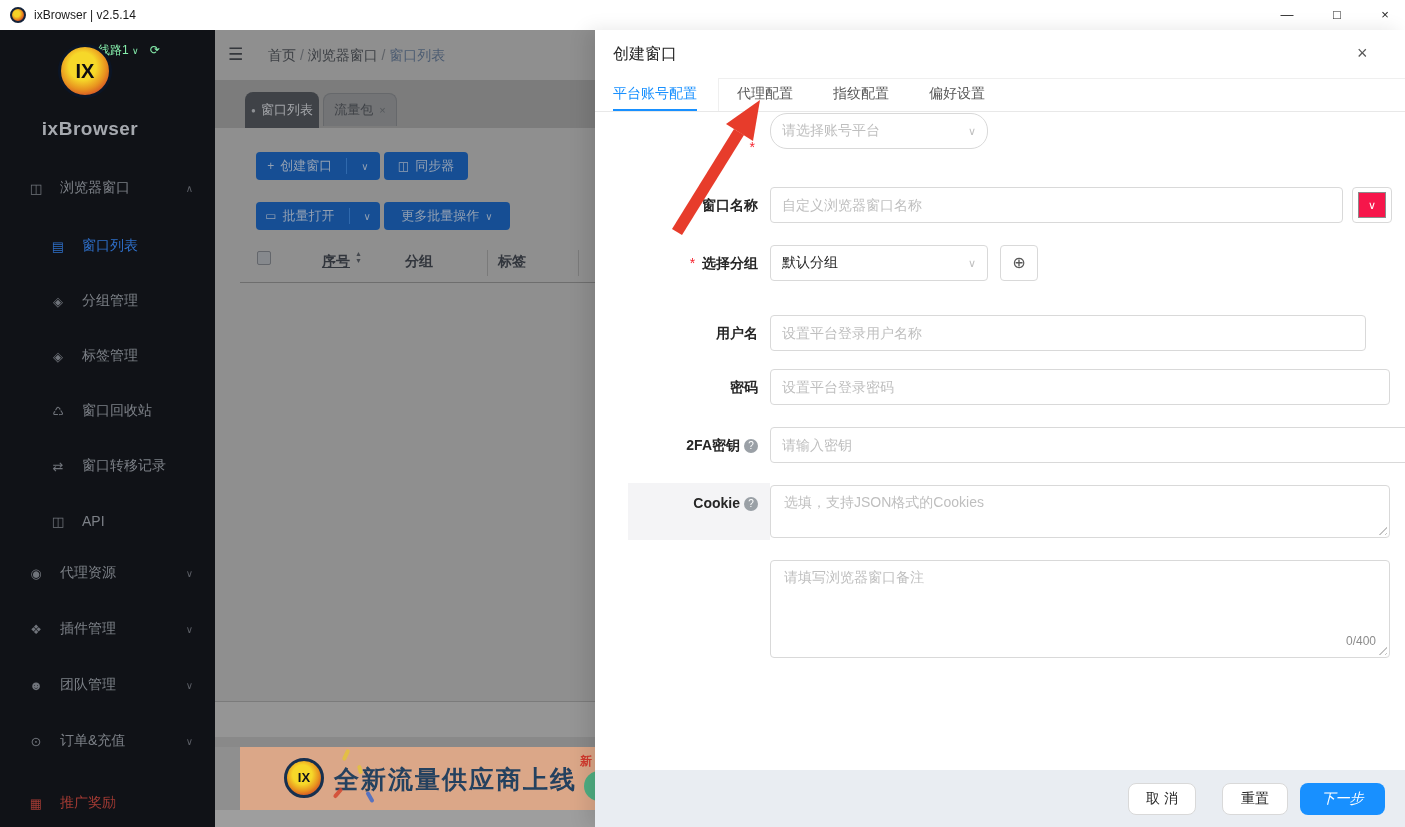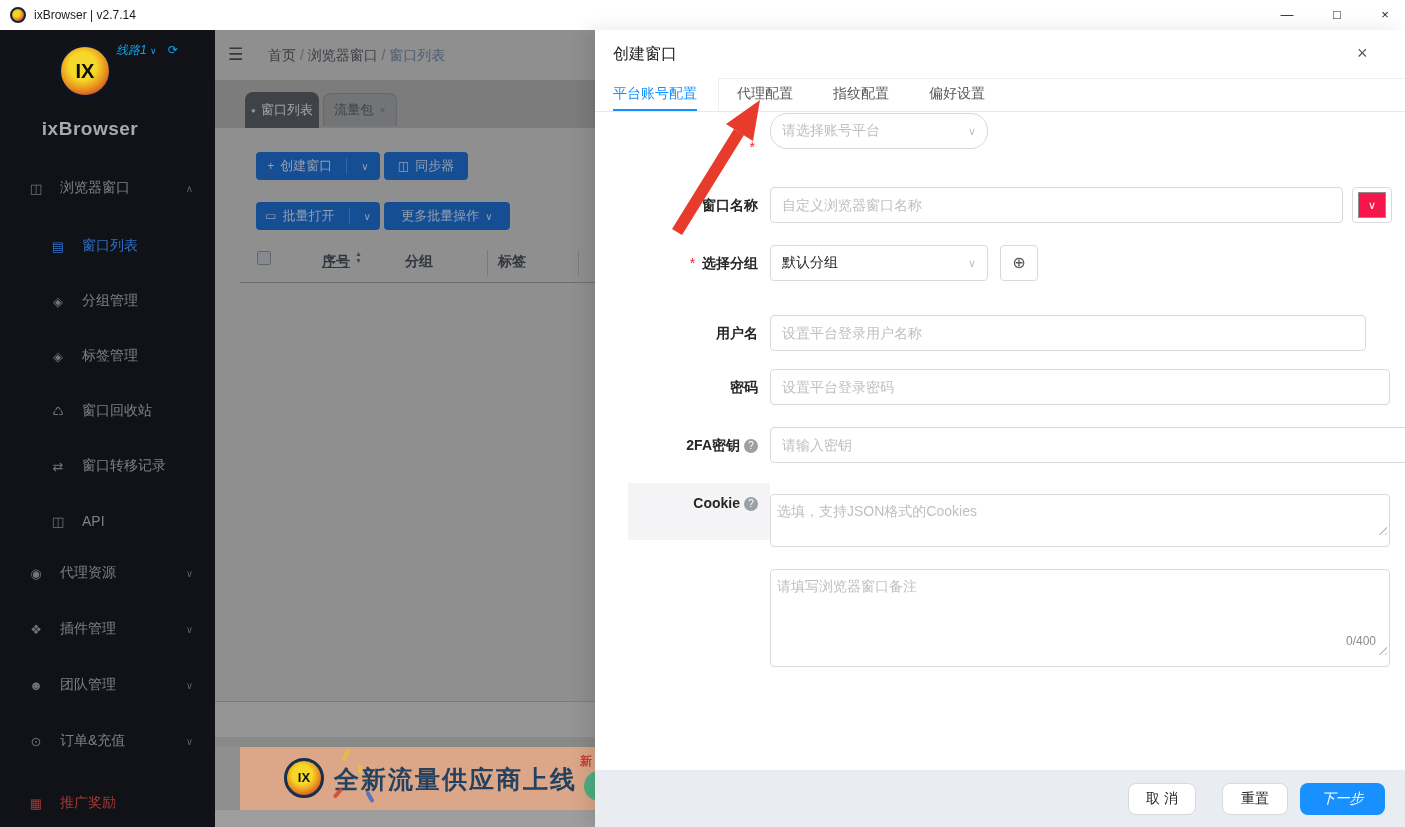--- a/index.html
+++ b/index.html
@@ -8,21 +8,21 @@
   .ab{position:absolute;}
   
   .titlebar{left:0;top:0;width:1405px;height:30px;background:#ffffff;border-bottom:1px solid #e3e3e3;}
   .tb-logo{left:10px;top:7px;width:16px;height:16px;border-radius:50%;
            background:radial-gradient(circle at 40% 40%,#f5d327 0 30%,#e88b1f 55%,#c93a2a 80%,#1f5c33 100%);
            border:2px solid #14233a;box-sizing:border-box;}
   .tb-title{left:34px;top:8px;font-size:12px;color:#1a1a1a;}
   .wctl{top:4px;width:30px;height:22px;text-align:center;font-size:13px;color:#222;line-height:22px;cursor:default;}
   
   .sidebar{left:0;top:30px;width:215px;height:797px;background:#101217;}
-  .line-sel{left:116px;top:12px;font-size:12px;color:#0ea5e9;font-style:italic;}
+  .line-sel{left:98px;top:12px;font-size:12px;color:#86efac;}
   .side-logo{left:58px;top:14px;width:54px;height:54px;border-radius:50%;
              background:radial-gradient(circle at 45% 40%,#f6d829 0 35%,#e8921f 60%,#cf4426 82%,#1d5a33 100%);
              border:3px solid #0b1526;box-sizing:border-box;text-align:center;line-height:48px;font-weight:900;font-size:20px;color:#0d0d12;}
   .side-logo-text{left:0;top:88px;width:180px;text-align:center;font-size:19px;font-weight:700;color:#a6a9af;letter-spacing:.5px;}
   .snav{left:0;width:215px;height:34px;display:flex;align-items:center;color:#7c8087;font-size:14px;cursor:pointer;}
   .snav .ic{width:16px;text-align:center;margin-left:28px;margin-right:16px;color:#70747b;font-size:13px;}
   .snav.sub .ic{margin-left:50px;}
   .snav .chev{margin-left:auto;margin-right:22px;font-size:10px;color:#5c5f66;}
   .snav.active{color:#2e6fc9;}
   .snav.active .ic{color:#2e6fc9;}
@@ -74,21 +74,21 @@
   .inkbar{left:18px;top:79px;width:84px;height:2px;background:#1890ff;}
   .lblrow{left:0;width:163px;text-align:right;font-size:14px;font-weight:600;color:#262626;height:36px;line-height:36px;white-space:nowrap;}
   .req{color:#f5222d;margin-right:3px;font-weight:400;}
   .helpc{display:inline-block;width:14px;height:14px;border-radius:50%;background:#9aa0a6;color:#fff;
          font-size:10px;line-height:14px;text-align:center;margin-left:4px;vertical-align:1px;font-weight:400;}
   .fld{left:175px;box-sizing:border-box;border:1px solid #d9d9d9;border-radius:4px;background:#fff;}
   .sel{width:218px;height:36px;display:flex;align-items:center;padding:0 11px;font-size:14px;cursor:pointer;}
   .sel .ph{color:#bfbfbf;} .sel .val{color:#262626;}
   .sel .chev{margin-left:auto;color:#bfbfbf;font-size:11px;}
   input.tin{height:36px;padding:0 11px;font-size:14px;color:#262626;outline:none;font-family:inherit;}
-  textarea.tta{padding:8px 6px;font-size:14px;color:#262626;outline:none;resize:none;font-family:inherit;margin-top:9px;}
+  textarea.tta{padding:8px 13px;font-size:14px;color:#262626;outline:none;resize:none;font-family:inherit;}
   input.tin::placeholder,textarea.tta::placeholder{color:#bfbfbf;}
   .redbtn{left:757px;width:40px;height:36px;border:1px solid #d9d9d9;border-radius:4px;box-sizing:border-box;
           display:flex;align-items:center;justify-content:center;cursor:pointer;background:#fff;}
   .redin{width:28px;height:26px;background:#f6164b;border:1px solid #8c8c8c;box-sizing:border-box;
          color:#fff;font-size:11px;text-align:center;line-height:24px;}
   .plusbtn{left:405px;width:38px;height:36px;border:1px solid #d9d9d9;border-radius:4px;box-sizing:border-box;
            text-align:center;line-height:34px;font-size:16px;color:#595959;cursor:pointer;background:#fff;}
   .cookie-hl{left:33px;top:453px;width:142px;height:57px;background:#f4f4f6;}
   .rszh{right:3px;bottom:3px;width:9px;height:9px;position:absolute;
         background:repeating-linear-gradient(135deg,transparent 0 3px,#c4c4c4 3px 4px);clip-path:polygon(100% 0,100% 100%,0 100%);}
@@ -97,21 +97,21 @@
   .fbtn{top:753px;height:32px;border-radius:8px;font-size:14px;display:flex;align-items:center;justify-content:center;cursor:pointer;box-sizing:border-box;}
   .fbtn.white{background:#fff;border:1px solid #d9d9d9;color:#262626;}
   .fbtn.blue{background:#1890ff;color:#fff;font-style:italic;}
   .arrow-svg{left:62px;top:62px;z-index:30;pointer-events:none;}
 </style>
 </head>
 <body>
 
 <div class="ab titlebar">
   <div class="ab tb-logo"></div>
-  <div class="ab tb-title">ixBrowser | v2.7.14</div>
+  <div class="ab tb-title">ixBrowser | v2.5.14</div>
   <div class="ab wctl" style="left:1272px;">—</div>
   <div class="ab wctl" style="left:1322px;">□</div>
   <div class="ab wctl" style="left:1370px;">×</div>
 </div>
 
 <div class="ab sidebar">
   <div class="ab line-sel">
     <span>线路1</span>
     <span style="font-size:9px;">∨</span>
     <span style="margin-left:8px;">⟳</span>

